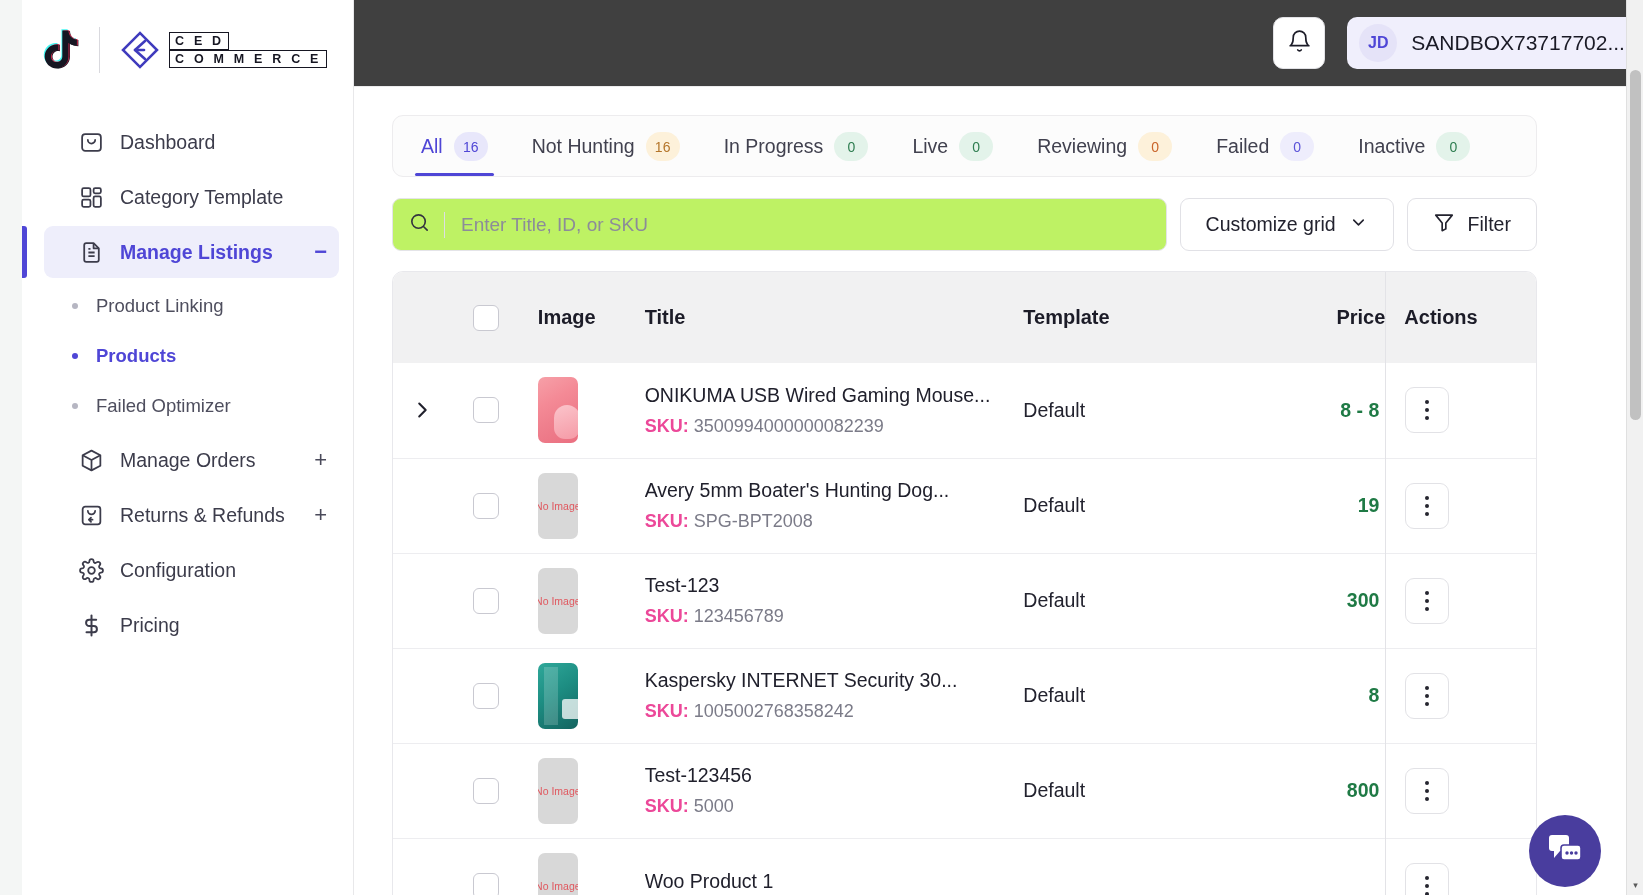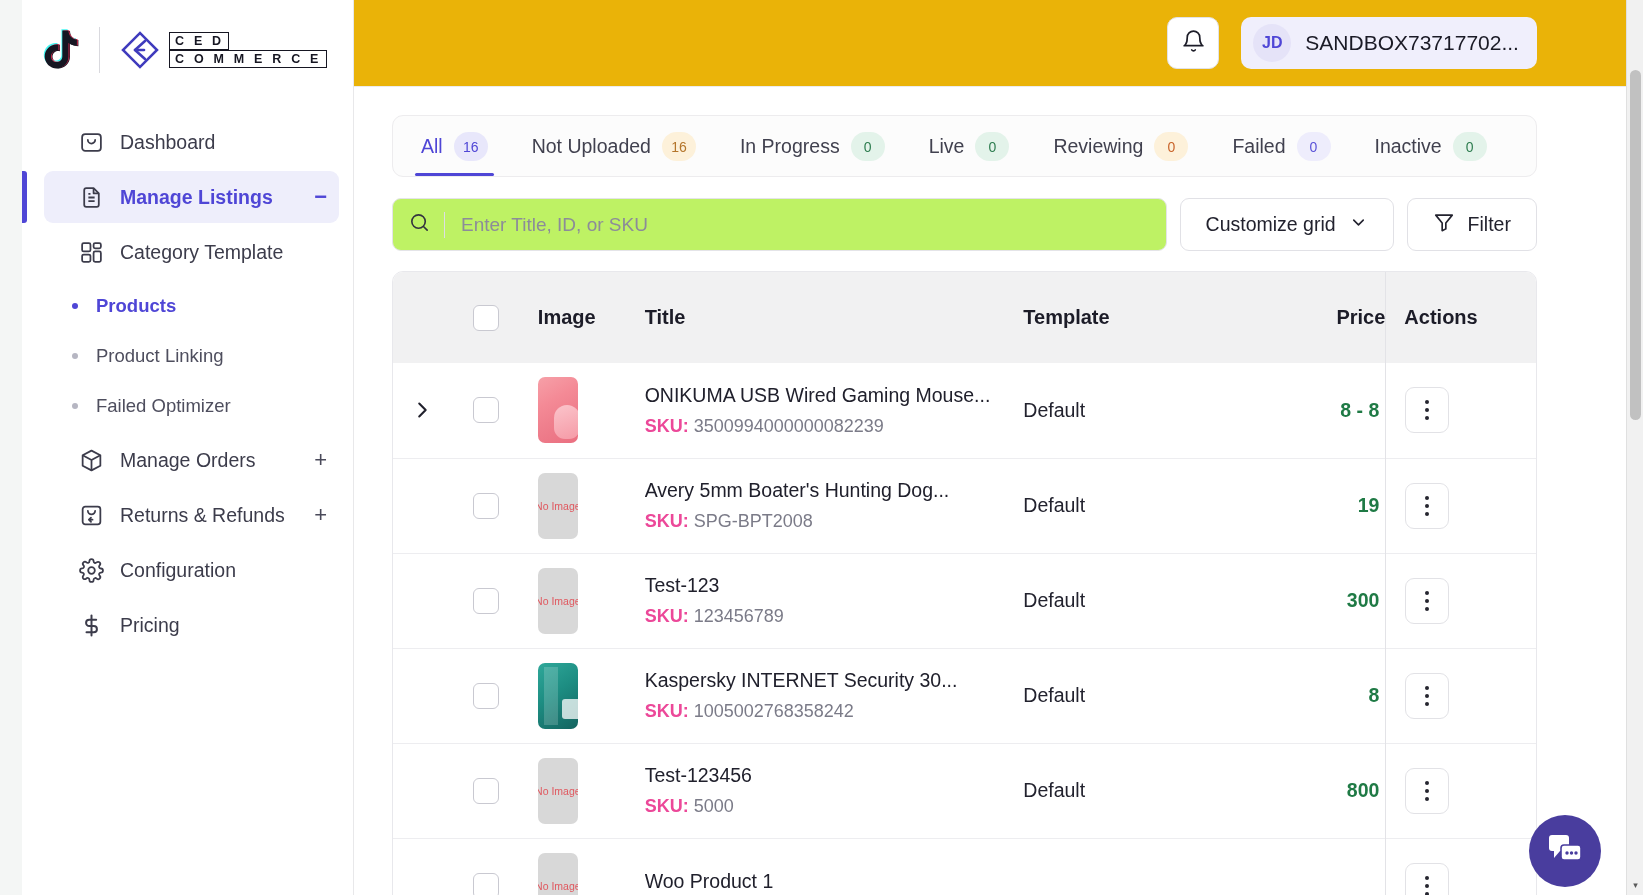--- a/index.html
+++ b/index.html
@@ -106,24 +106,23 @@
   .main {
     flex: 1 1 auto;
     height: 895px;
     display: flex; flex-direction: column;
     background: #ffffff;
     position: relative;
     overflow: hidden;
   }
   .topbar {
     height: 87px; flex: 0 0 87px;
-    background: #eab308;
+    background: #404040;
     border-bottom: 1px solid #ececed;
     display: flex; align-items: center; justify-content: flex-end;
-    padding-right: 106px;
     gap: 22px;
   }
   .bell-btn {
     width: 52px; height: 52px;
     border: 1px solid #e2e2e6;
     border-radius: 10px;
     background: #ffffff;
     display: flex; align-items: center; justify-content: center;
     cursor: pointer;
   }
@@ -425,51 +424,51 @@
       <div class="nav-item">
         <span class="ico">
           <svg width="25" height="25" viewBox="0 0 24 24" fill="none" stroke="#3c3c4b" stroke-width="1.7" stroke-linecap="round" stroke-linejoin="round">
             <rect x="3" y="4" width="18" height="16" rx="3"></rect>
               <path d="M8.5 9.5a3.5 3.5 0 0 0 7 0"></path>
           </svg>
         </span>
         <span class="label">Dashboard</span>
       </div>
 
+      <div class="nav-item">
+        <span class="ico">
+          <svg width="25" height="25" viewBox="0 0 24 24" fill="none" stroke="#3c3c4b" stroke-width="1.7">
+            <rect x="3" y="3" width="8" height="8" rx="1.5"></rect>
+              <rect x="14" y="3" width="7" height="5" rx="1.5"></rect>
+            <rect x="14" y="11" width="7" height="10" rx="1.5"></rect>
+              <rect x="3" y="14" width="8" height="7" rx="1.5"></rect>
+          </svg>
+        </span>
+        <span class="label">Category Template</span>
+      </div>
+
       <div class="nav-item active">
         <span class="ico">
           <svg width="25" height="25" viewBox="0 0 24 24" fill="none" stroke="#3c3c4b" stroke-width="1.7" stroke-linejoin="round">
             <path d="M14 3H7a2 2 0 0 0-2 2v14a2 2 0 0 0 2 2h10a2 2 0 0 0 2-2V8z"></path>
               <path d="M14 3v5h5"></path>
             <path d="M9 12h6M9 15.5h6M9 8.5h2"></path>
           </svg>
         </span>
         <span class="label">Manage Listings</span>
         <span class="expander">−</span>
       </div>
 
-      <div class="nav-item">
-        <span class="ico">
-          <svg width="25" height="25" viewBox="0 0 24 24" fill="none" stroke="#3c3c4b" stroke-width="1.7">
-            <rect x="3" y="3" width="8" height="8" rx="1.5"></rect>
-              <rect x="14" y="3" width="7" height="5" rx="1.5"></rect>
-            <rect x="14" y="11" width="7" height="10" rx="1.5"></rect>
-              <rect x="3" y="14" width="8" height="7" rx="1.5"></rect>
-          </svg>
-        </span>
-        <span class="label">Category Template</span>
-      </div>
-
+      <div class="sub-item">
+        <span class="dot"></span>
+        <span>Product Linking</span>
+      </div>
       <div class="sub-item active">
         <span class="dot"></span>
         <span>Products</span>
-      </div>
-      <div class="sub-item">
-        <span class="dot"></span>
-        <span>Product Linking</span>
       </div>
       <div class="sub-item">
         <span class="dot"></span>
         <span>Failed Optimizer</span>
       </div>
 
       <div class="nav-item">
         <span class="ico">
           <svg width="25" height="25" viewBox="0 0 24 24" fill="none" stroke="#3c3c4b" stroke-width="1.7" stroke-linejoin="round">
             <path d="M12 2.5 20.5 7v10L12 21.5 3.5 17V7z"></path>
@@ -533,21 +532,21 @@
     </header>
 
     <div class="content">
 
       <div class="tabs-card">
         <div class="tab active">
           <span>All</span>
           <span class="pill violet">16</span>
         </div>
         <div class="tab">
-          <span>Not Uploaded</span>
+          <span>Not Hunting</span>
           <span class="pill amber">16</span>
         </div>
         <div class="tab">
           <span>In Progress</span>
           <span class="pill green">0</span>
         </div>
         <div class="tab">
           <span>Live</span>
           <span class="pill green">0</span>
         </div>

